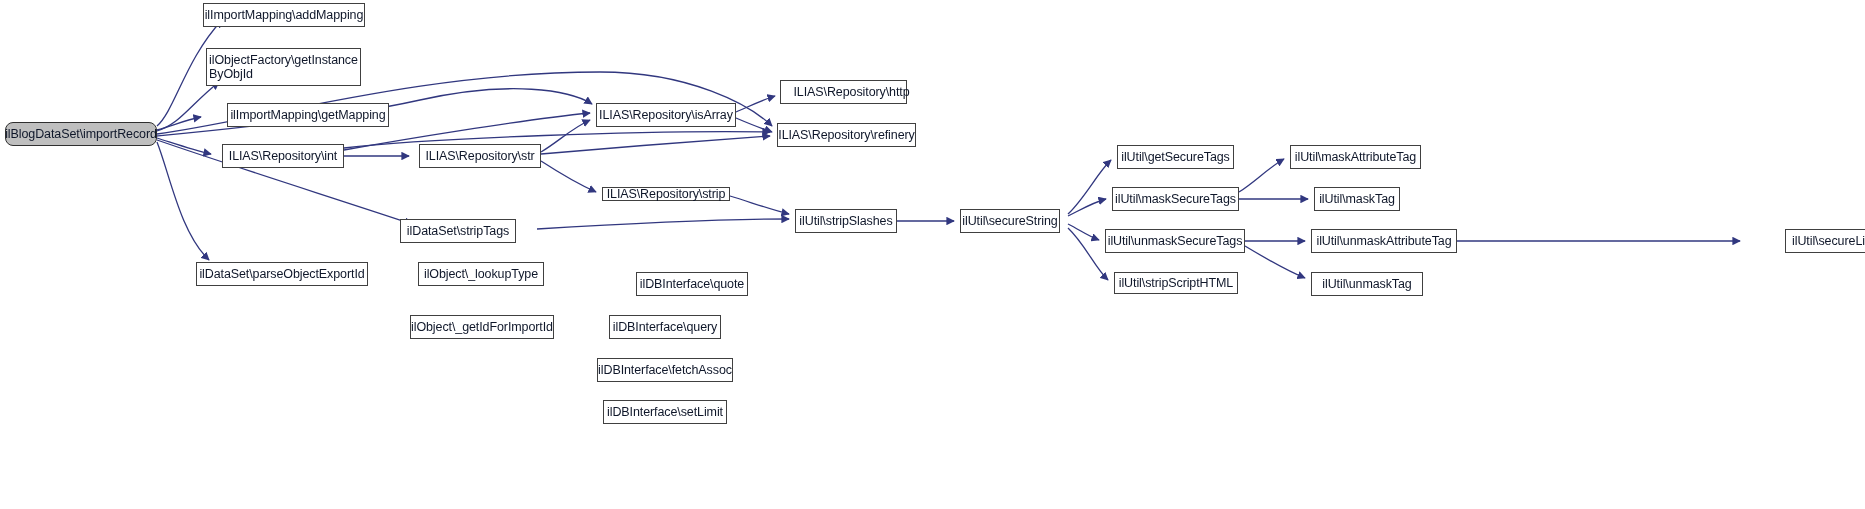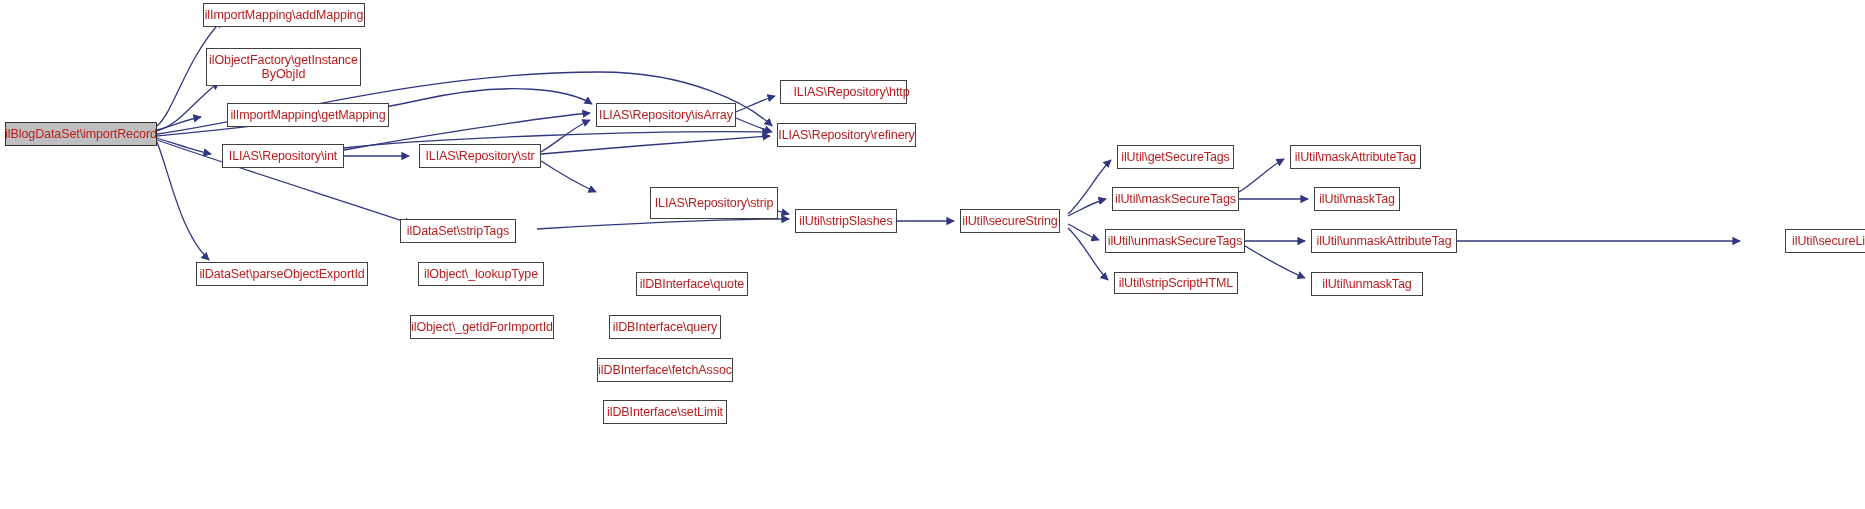--- a/index.html
+++ b/index.html
@@ -21,27 +21,26 @@
     top: 0;
     width: 1865px;
     height: 509px;
     pointer-events: none;
   }
   .node {
     position: absolute;
     box-sizing: border-box;
     border: 1px solid #404040;
     background: #ffffff;
-    color: #b91c1c;
+    color: #0f172a;
     font-size: 12.5px;
     line-height: 14px;
     display: flex;
     align-items: center;
     justify-content: center;
-    text-align: center;
     white-space: pre-line;
     letter-spacing: -0.1px;
     z-index: 2;
   }
   .node.root {
     background: #bfbfbf;
     border-color: #303030;
   }
 </style>
 </head>
@@ -79,33 +78,33 @@
         <path d="M1068,224 C1080,230 1088,236 1099,240" fill="none" stroke="#31377f" stroke-width="1.3" marker-end="url(#arrow)"></path>
         <path d="M1068,228 C1085,244 1095,268 1108,280" fill="none" stroke="#31377f" stroke-width="1.3" marker-end="url(#arrow)"></path>
         <path d="M1239,192 C1255,182 1268,168 1284,159" fill="none" stroke="#31377f" stroke-width="1.3" marker-end="url(#arrow)"></path>
         <path d="M1239,199 L1308,199" fill="none" stroke="#31377f" stroke-width="1.3" marker-end="url(#arrow)"></path>
         <path d="M1245,241 L1305,241" fill="none" stroke="#31377f" stroke-width="1.3" marker-end="url(#arrow)"></path>
         <path d="M1245,246 C1265,258 1285,270 1305,278" fill="none" stroke="#31377f" stroke-width="1.3" marker-end="url(#arrow)"></path>
         <path d="M1457,241 L1740,241" fill="none" stroke="#31377f" stroke-width="1.3" marker-end="url(#arrow)"></path>
       </g>
   </svg>
   <div id="nodes">
-      <div class="node root" style="left: 5px; top: 122px; width: 152px; height: 24px;">ilBlogDataSet\importRecord</div>
+      <div class="node root" style="left: 5px; top: 122px; width: 152px; height: 24px; border-radius: 8px;">ilBlogDataSet\importRecord</div>
       <div class="node" style="left: 203px; top: 3px; width: 162px; height: 24px;">ilImportMapping\addMapping</div>
       <div class="node" style="left: 206px; top: 48px; width: 155px; height: 38px;">ilObjectFactory\getInstance
 ByObjId</div>
       <div class="node" style="left: 203px; top: 103px; width: 162px; height: 24px; margin-left: 24px;">ilImportMapping\getMapping</div>
       <div class="node" style="left: 222px; top: 144px; width: 122px; height: 24px;">ILIAS\Repository\int</div>
       <div class="node" style="left: 196px; top: 262px; width: 172px; height: 24px;">ilDataSet\parseObjectExportId</div>
       <div class="node" style="left: 419px; top: 144px; width: 122px; height: 24px;">ILIAS\Repository\str</div>
       <div class="node" style="left: 400px; top: 219px; width: 116px; height: 24px;">ilDataSet\stripTags</div>
       <div class="node" style="left: 418px; top: 262px; width: 126px; height: 24px;">ilObject\_lookupType</div>
       <div class="node" style="left: 410px; top: 315px; width: 144px; height: 24px;">ilObject\_getIdForImportId</div>
       <div class="node" style="left: 596px; top: 103px; width: 140px; height: 24px;">ILIAS\Repository\isArray</div>
-      <div class="node" style="left: 602px; top: 187px; width: 128px; height: 32px; margin-left: 48px;">ILIAS\Repository\strip</div>
+      <div class="node" style="left: 602px; top: 187px; width: 128px; height: 14px;">ILIAS\Repository\strip</div>
       <div class="node" style="left: 636px; top: 272px; width: 112px; height: 24px;">ilDBInterface\quote</div>
       <div class="node" style="left: 609px; top: 315px; width: 112px; height: 24px;">ilDBInterface\query</div>
       <div class="node" style="left: 597px; top: 358px; width: 136px; height: 24px;">ilDBInterface\fetchAssoc</div>
       <div class="node" style="left: 603px; top: 400px; width: 124px; height: 24px;">ilDBInterface\setLimit</div>
       <div class="node" style="left: 780px; top: 80px; width: 127px; height: 24px; padding-left: 16px;">ILIAS\Repository\http</div>
       <div class="node" style="left: 777px; top: 123px; width: 139px; height: 24px;">ILIAS\Repository\refinery</div>
       <div class="node" style="left: 795px; top: 209px; width: 102px; height: 24px;">ilUtil\stripSlashes</div>
       <div class="node" style="left: 960px; top: 209px; width: 100px; height: 24px;">ilUtil\secureString</div>
       <div class="node" style="left: 1117px; top: 145px; width: 117px; height: 24px;">ilUtil\getSecureTags</div>
       <div class="node" style="left: 1112px; top: 187px; width: 127px; height: 24px;">ilUtil\maskSecureTags</div>

